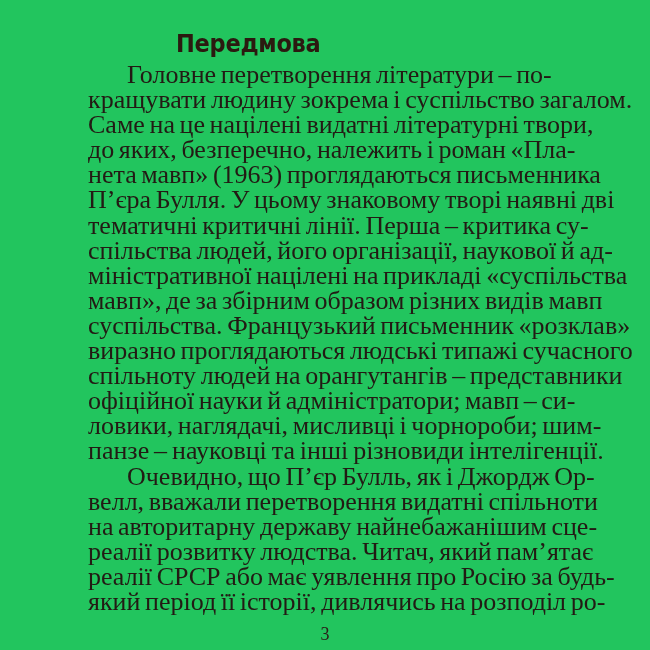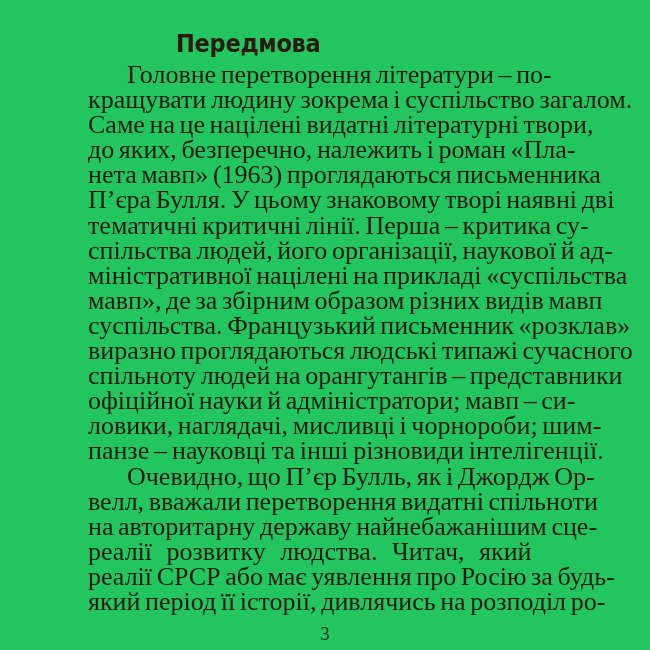--- a/index.html
+++ b/index.html
@@ -129,21 +129,21 @@
         <span class="tline"><span class="w">виразно</span><span class="gap"></span><span class="w">проглядаються</span><span class="gap"></span><span class="w">людські</span><span class="gap"></span><span class="w">типажі</span><span class="gap"></span><span class="w">сучасного</span></span>
         <span class="tline"><span class="w">спільноту</span><span class="gap"></span><span class="w">людей</span><span class="gap"></span><span class="w">на</span><span class="gap"></span><span class="w">орангутангів</span><span class="gap"></span><span class="w">–</span><span class="gap"></span><span class="w">представники</span></span>
         <span class="tline"><span class="w">офіційної</span><span class="gap"></span><span class="w">науки</span><span class="gap"></span><span class="w">й</span><span class="gap"></span><span class="w">адміністратори;</span><span class="gap"></span><span class="w">мавп</span><span class="gap"></span><span class="w">–</span><span class="gap"></span><span class="w">си-</span></span>
         <span class="tline"><span class="w">ловики,</span><span class="gap"></span><span class="w">наглядачі,</span><span class="gap"></span><span class="w">мисливці</span><span class="gap"></span><span class="w">і</span><span class="gap"></span><span class="w">чорнороби;</span><span class="gap"></span><span class="w">шим-</span></span>
         <span class="tline flush"><span class="w">панзе</span><span class="gap"></span><span class="w">–</span><span class="gap"></span><span class="w">науковці</span><span class="gap"></span><span class="w">та</span><span class="gap"></span><span class="w">інші</span><span class="gap"></span><span class="w">різновиди</span><span class="gap"></span><span class="w">інтелігенції.</span></span>
       </div>
     <div class="para" id="para-2">
         <span class="tline indent"><span class="lead"></span><span class="w">Очевидно,</span><span class="gap"></span><span class="w">що</span><span class="gap"></span><span class="w">П’єр</span><span class="gap"></span><span class="w">Булль,</span><span class="gap"></span><span class="w">як</span><span class="gap"></span><span class="w">і</span><span class="gap"></span><span class="w">Джордж</span><span class="gap"></span><span class="w">Ор-</span></span>
         <span class="tline"><span class="w">велл,</span><span class="gap"></span><span class="w">вважали</span><span class="gap"></span><span class="w">перетворення</span><span class="gap"></span><span class="w">видатні</span><span class="gap"></span><span class="w">спільноти</span></span>
         <span class="tline"><span class="w">на</span><span class="gap"></span><span class="w">авторитарну</span><span class="gap"></span><span class="w">державу</span><span class="gap"></span><span class="w">найнебажанішим</span><span class="gap"></span><span class="w">сце-</span></span>
-        <span class="tline"><span class="w">реалії</span><span class="gap"></span><span class="w">розвитку</span><span class="gap"></span><span class="w">людства.</span><span class="gap"></span><span class="w">Читач,</span><span class="gap"></span><span class="w">який</span><span class="gap"></span></span>
+        <span class="tline"><span class="w">реалії</span><span class="gap"></span><span class="w">розвитку</span><span class="gap"></span><span class="w">людства.</span><span class="gap"></span><span class="w">Читач,</span><span class="gap"></span><span class="w">який</span><span class="gap"></span><span class="w">пам’ятає</span></span>
         <span class="tline"><span class="w">реалії</span><span class="gap"></span><span class="w">СРСР</span><span class="gap"></span><span class="w">або</span><span class="gap"></span><span class="w">має</span><span class="gap"></span><span class="w">уявлення</span><span class="gap"></span><span class="w">про</span><span class="gap"></span><span class="w">Росію</span><span class="gap"></span><span class="w">за</span><span class="gap"></span><span class="w">будь-</span></span>
         <span class="tline"><span class="w">який</span><span class="gap"></span><span class="w">період</span><span class="gap"></span><span class="w">її</span><span class="gap"></span><span class="w">історії,</span><span class="gap"></span><span class="w">дивлячись</span><span class="gap"></span><span class="w">на</span><span class="gap"></span><span class="w">розподіл</span><span class="gap"></span><span class="w">ро-</span></span>
       </div>
   </div>
 
   <div class="page-number">3</div>
 
 </div>
 
 </body></html>

